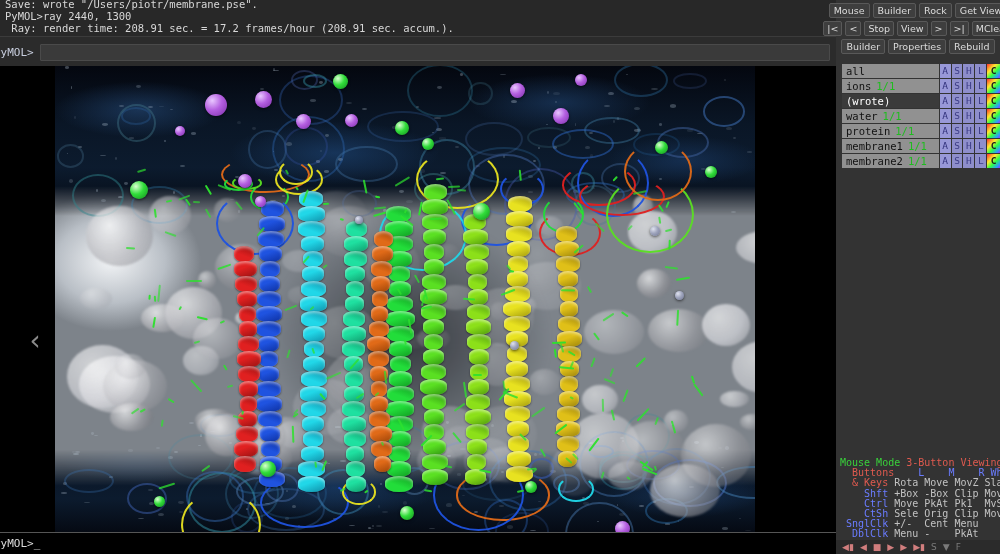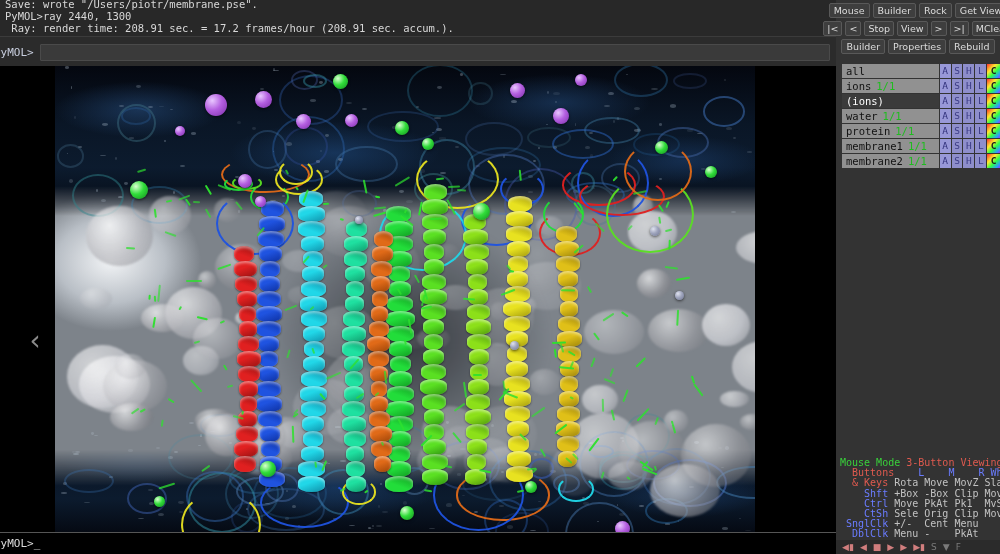--- a/index.html
+++ b/index.html
@@ -1133,21 +1133,21 @@
         </div>
         <div class="obj-row">
           <div class="obj-name">ions<span class="obj-count">1/1</span></div>
           <div class="ctl a">A</div>
           <div class="ctl s">S</div>
           <div class="ctl h">H</div>
           <div class="ctl l">L</div>
           <div class="ctl c">C</div>
         </div>
         <div class="obj-row sele">
-          <div class="obj-name">(ions)</div>
+          <div class="obj-name">(wrote)</div>
           <div class="ctl a">A</div>
           <div class="ctl s">S</div>
           <div class="ctl h">H</div>
           <div class="ctl l">L</div>
           <div class="ctl c">C</div>
         </div>
         <div class="obj-row">
           <div class="obj-name">water<span class="obj-count">1/1</span></div>
           <div class="ctl a">A</div>
           <div class="ctl s">S</div>

